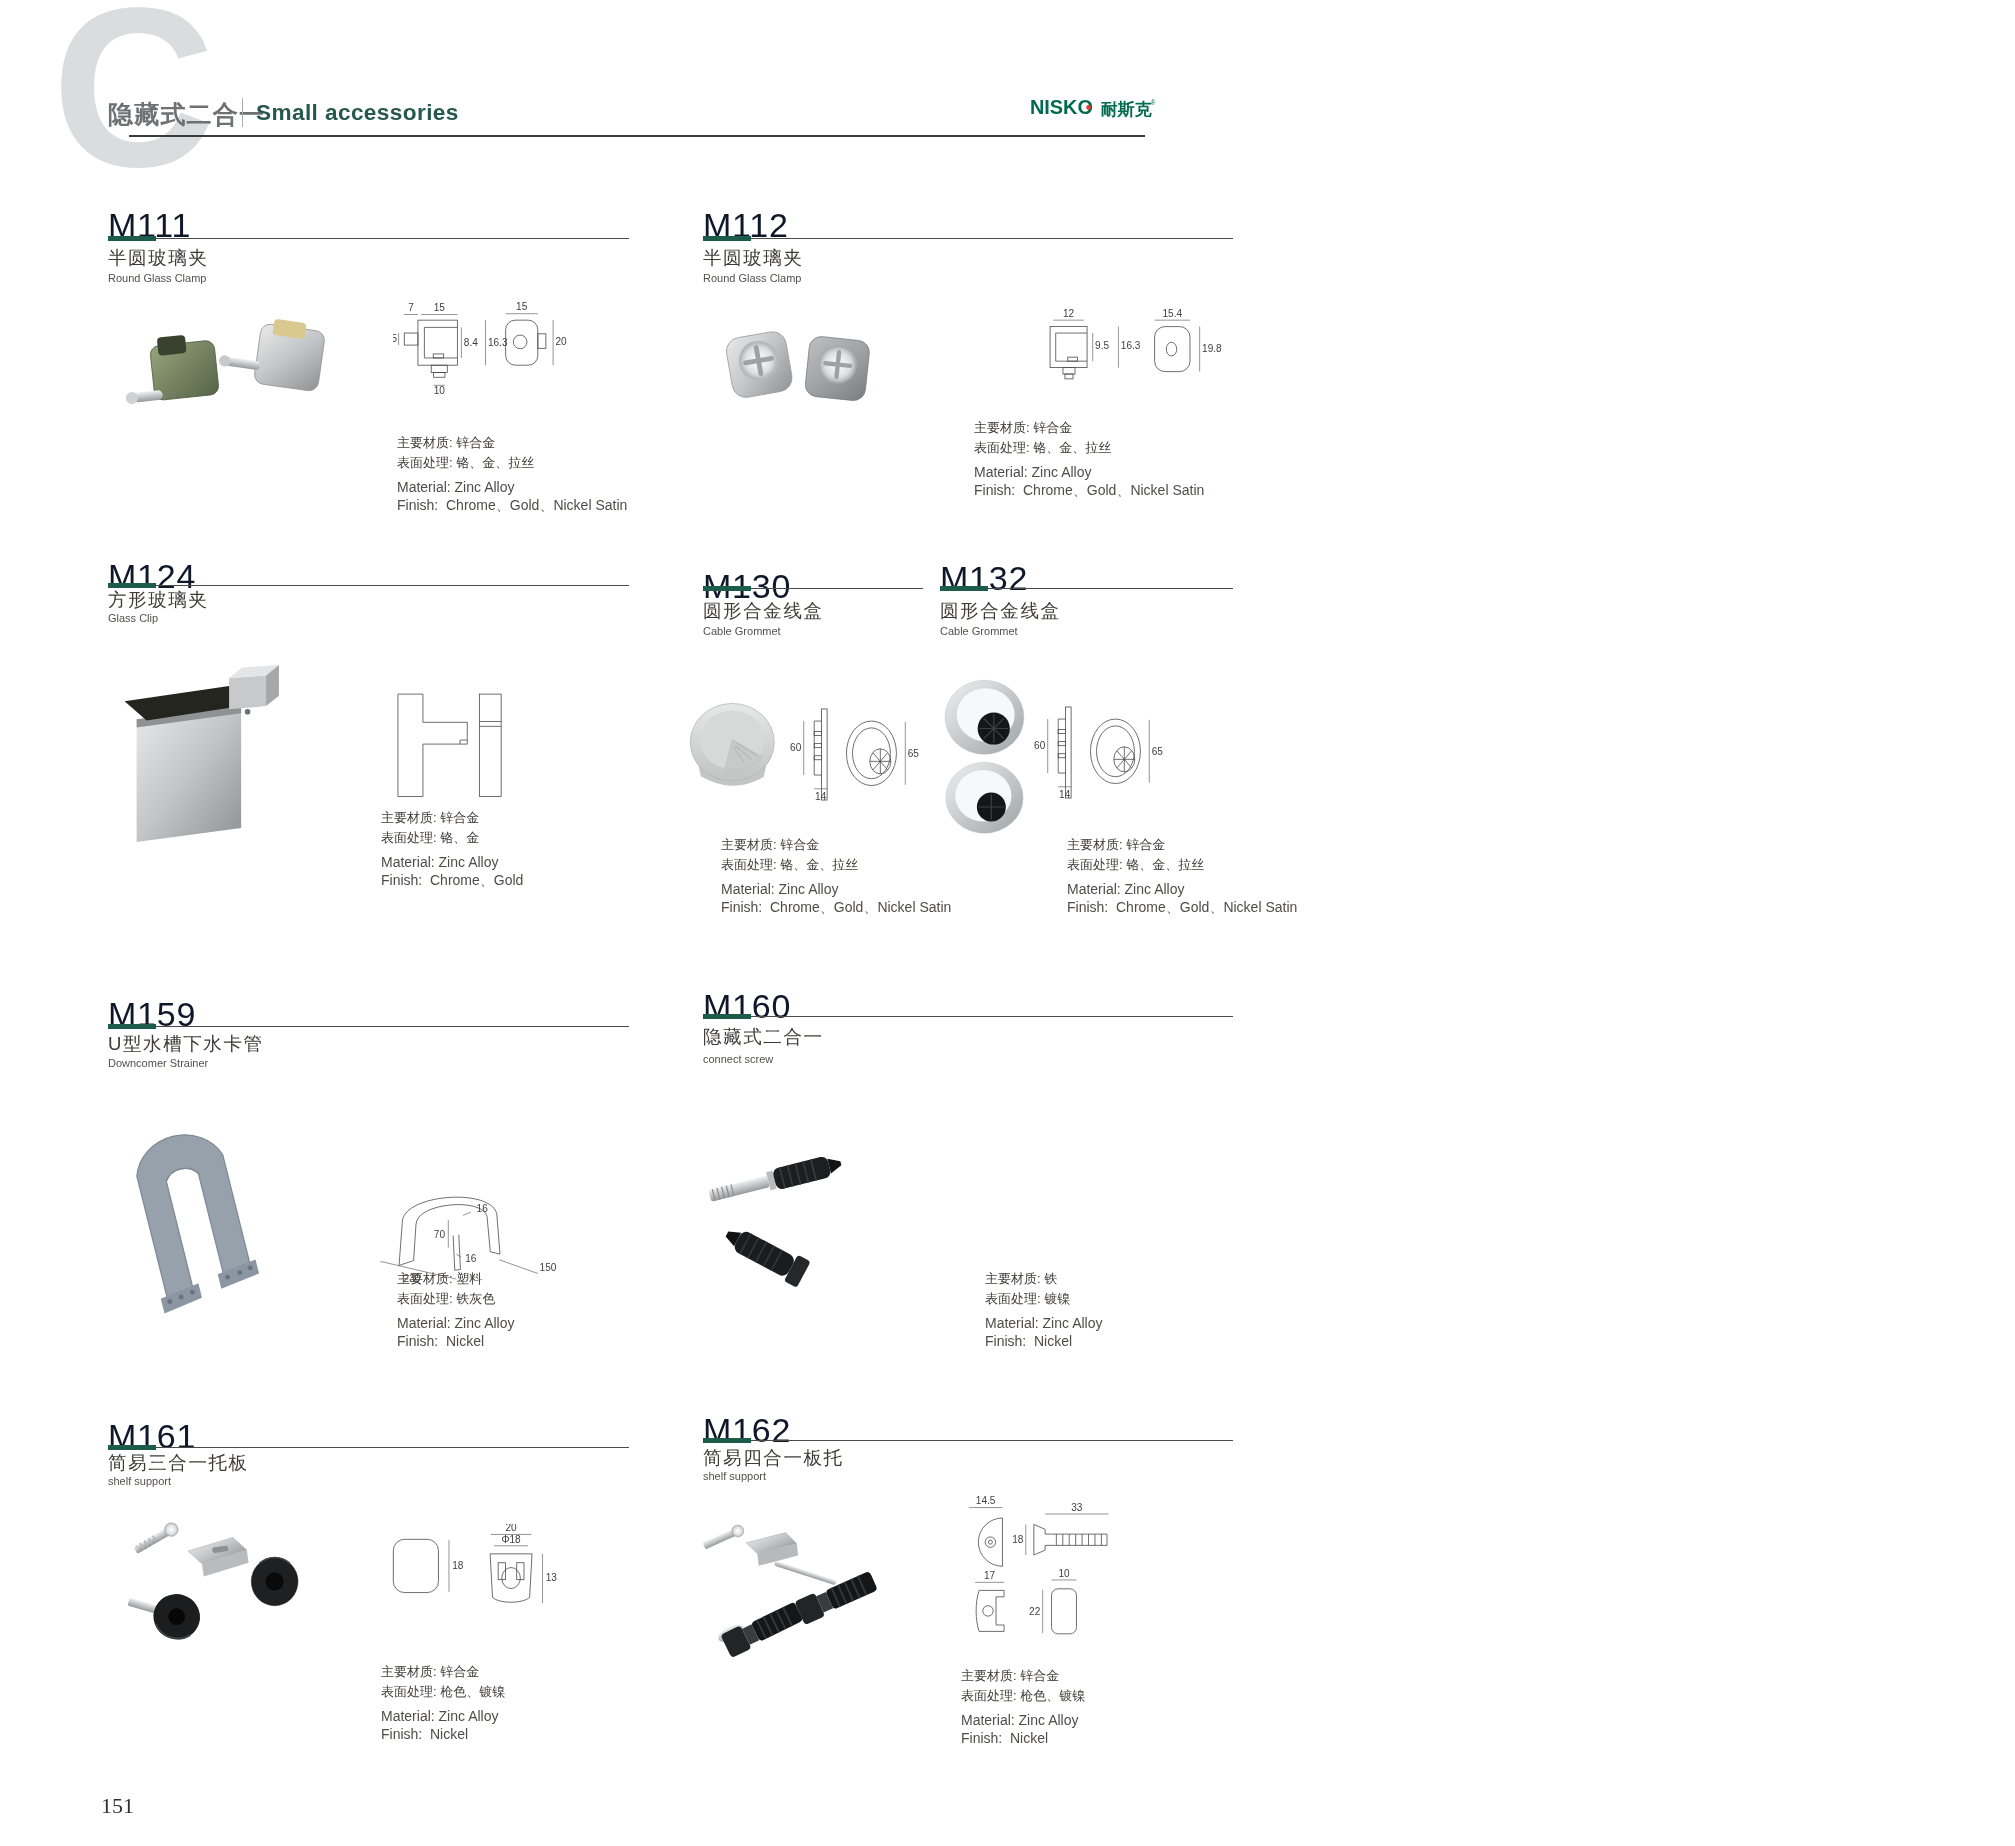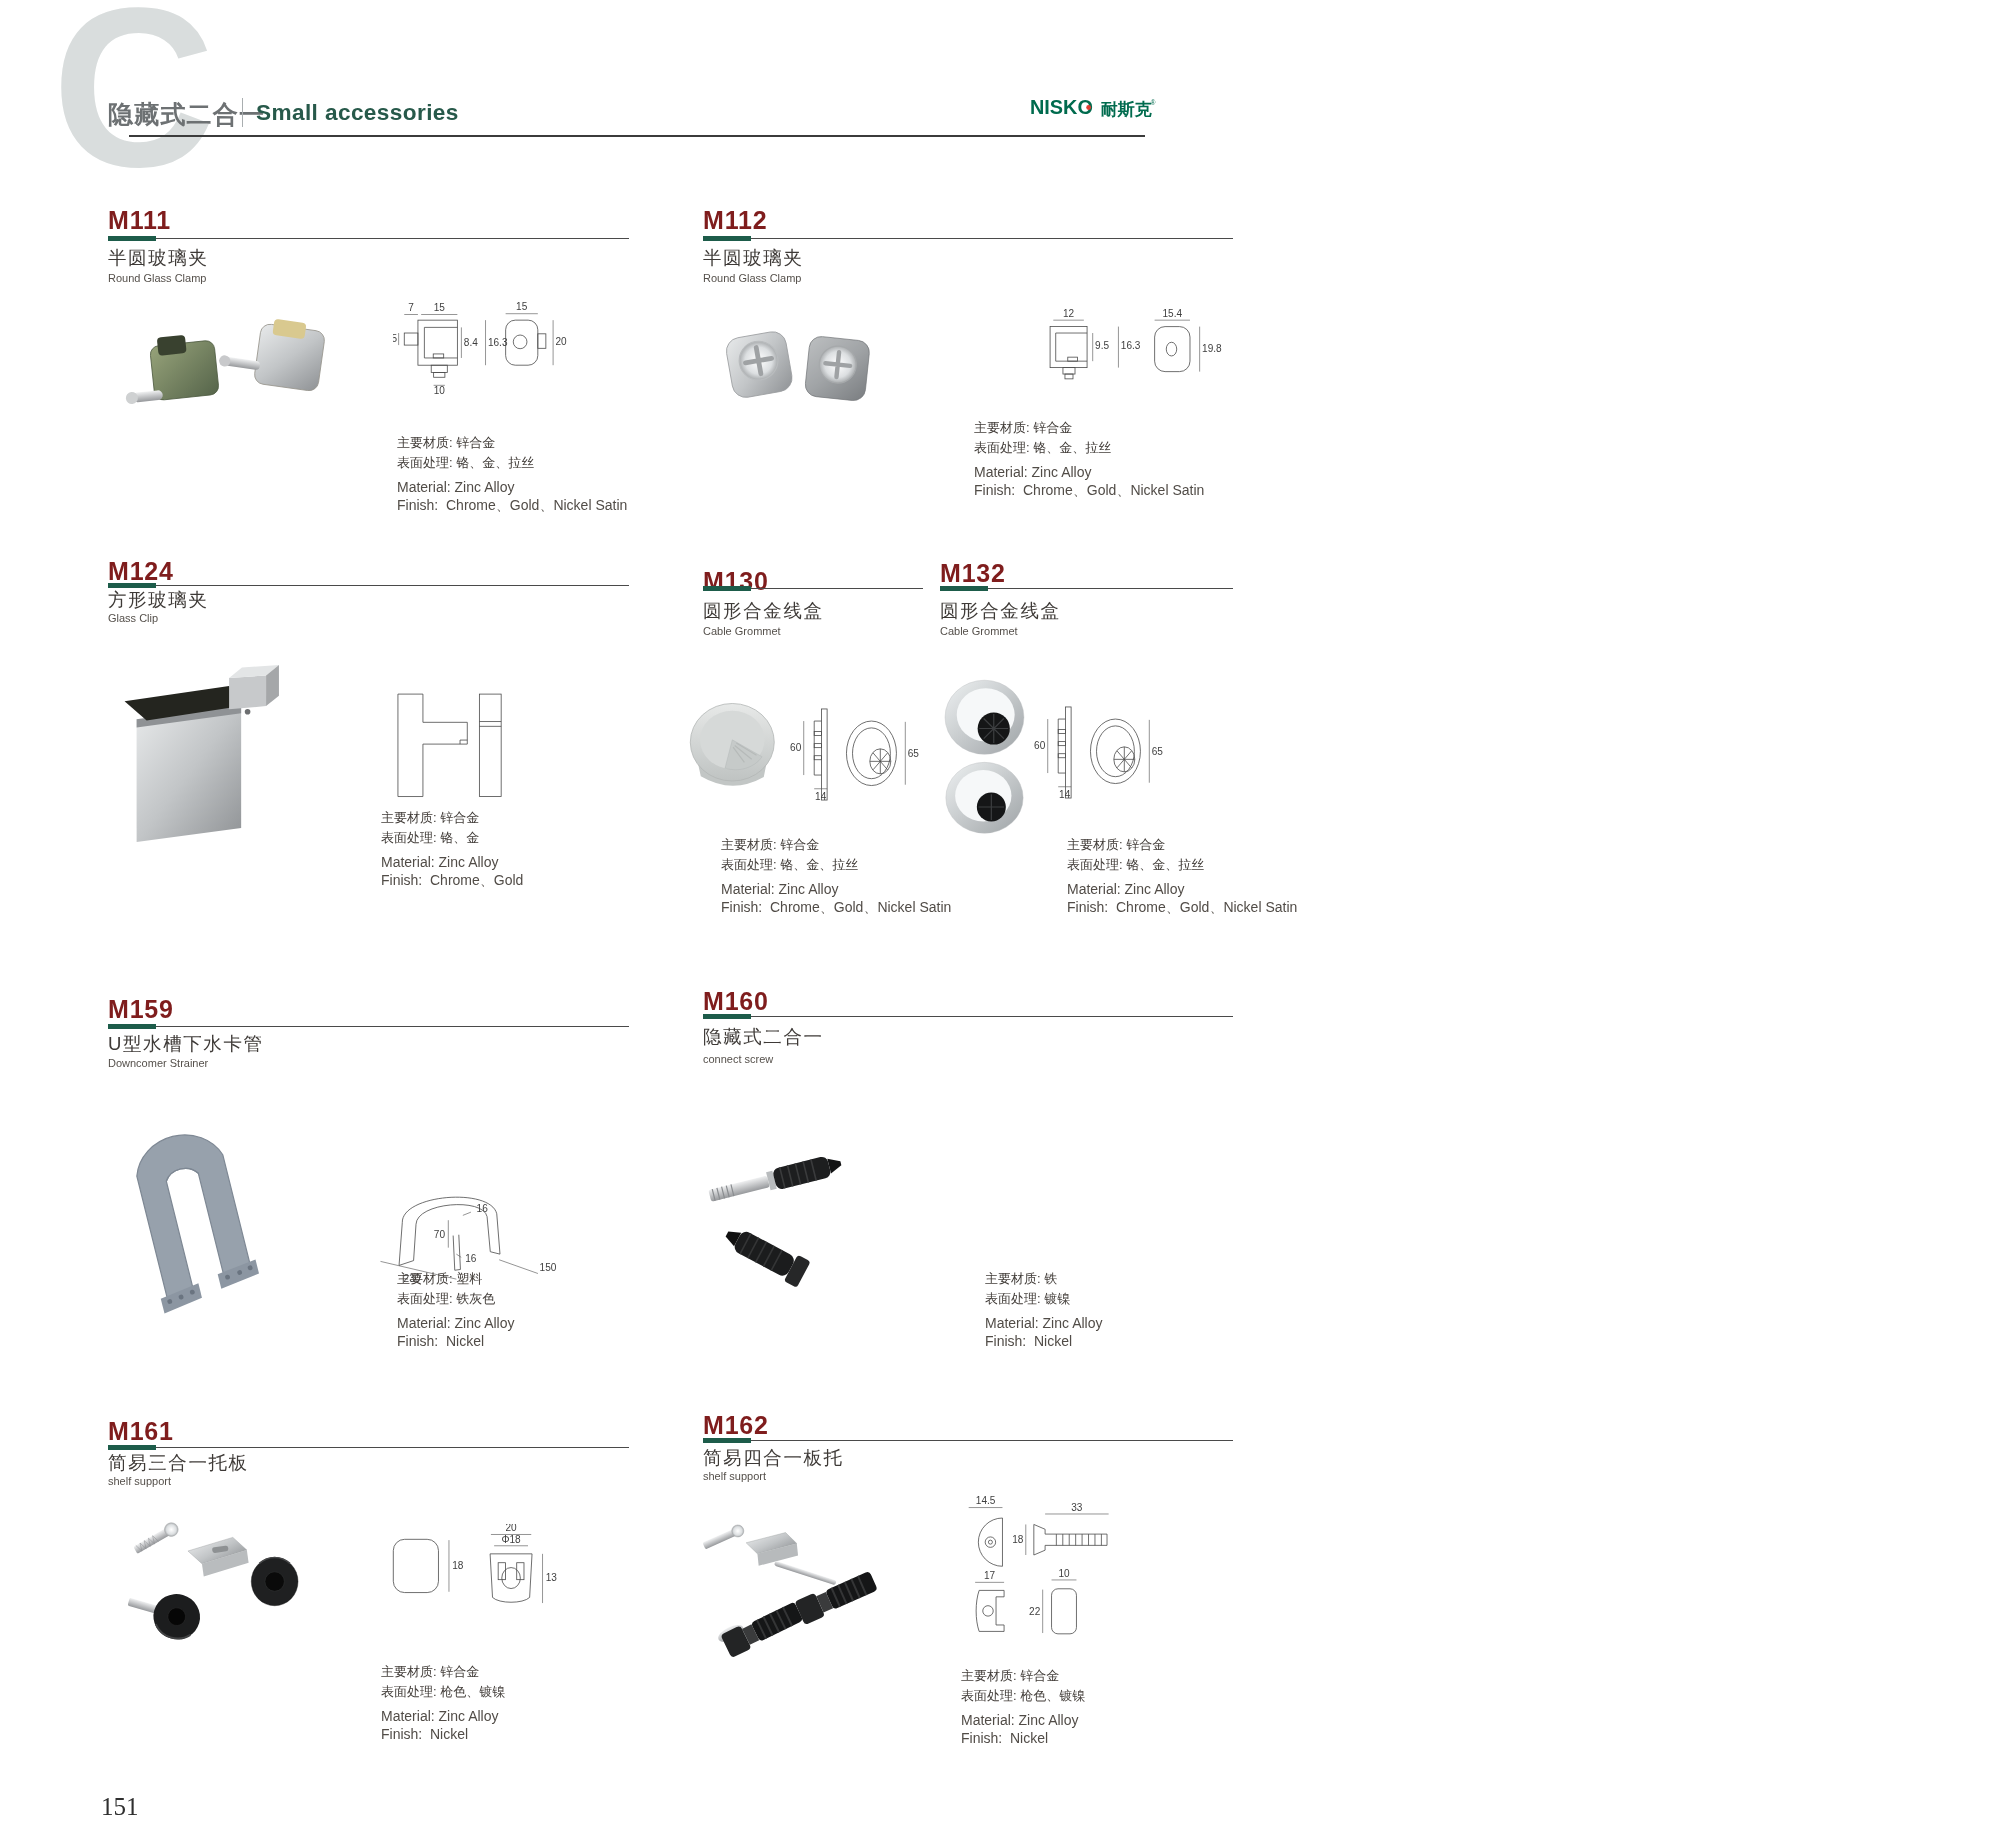--- a/index.html
+++ b/index.html
@@ -6,29 +6,29 @@
   body{width:2703px;height:1847px;background:#ffffff;position:relative;
        font-family:"Liberation Sans","DejaVu Sans",sans-serif;color:#3e3a37;overflow:hidden}
   .abs{position:absolute}
   
   .watermark{font-size:226px;line-height:1;font-weight:700;color:#d9dddd}
   .h-title-zh{font-size:25px;font-weight:700;color:#6d7173;letter-spacing:1.2px}
   .h-bar{width:1.2px;height:29px;background:#a9aeb0}
   .h-title-en{font-size:22.6px;font-weight:700;color:#27594a;letter-spacing:0.4px}
   .h-rule{height:2px;background:#3b3b3b}
   
-  .code{font-size:25px;line-height:1;font-weight:700;color:#7f1d1d;letter-spacing:0.8px}
+  .code{font-size:34px;line-height:1;font-weight:400;color:#0f172a;letter-spacing:0.8px}
   .card-rule{height:1.2px;background:#4a4a4a}
   .rule-green{position:absolute;left:0;top:-2px;width:48px;height:5.2px;background:#1d5c4a}
   .name-zh{font-size:18.5px;line-height:1.05;font-weight:400;color:#3e3a37;letter-spacing:1.6px}
   .name-en{font-size:11px;color:#55504b}
   .spec .zh{font-size:13px;line-height:20px;font-weight:500;color:#423d39}
   .spec .en{font-size:14px;line-height:18px;color:#514c47;white-space:pre-wrap}
   .spec .en-block{margin-top:5px}
-  .pageno{font-family:"Liberation Serif","DejaVu Serif",serif;font-size:25px;color:#2f2f2f}
+  .pageno{font-family:"Liberation Serif","DejaVu Serif",serif;font-size:22px;color:#2f2f2f}
   
   .dim-svg .draw{stroke:#4c4c4c;stroke-width:2;fill:none}
   .dim-svg .dimln{stroke:#5a5a5a;stroke-width:1.6;fill:none}
   .dim-svg text{font-size:25px;fill:#3e3e3e;font-family:"Liberation Sans","DejaVu Sans",sans-serif}
 </style>
 </head>
 <body>
 
 <svg width="0" height="0" style="position:absolute">
   <defs>

